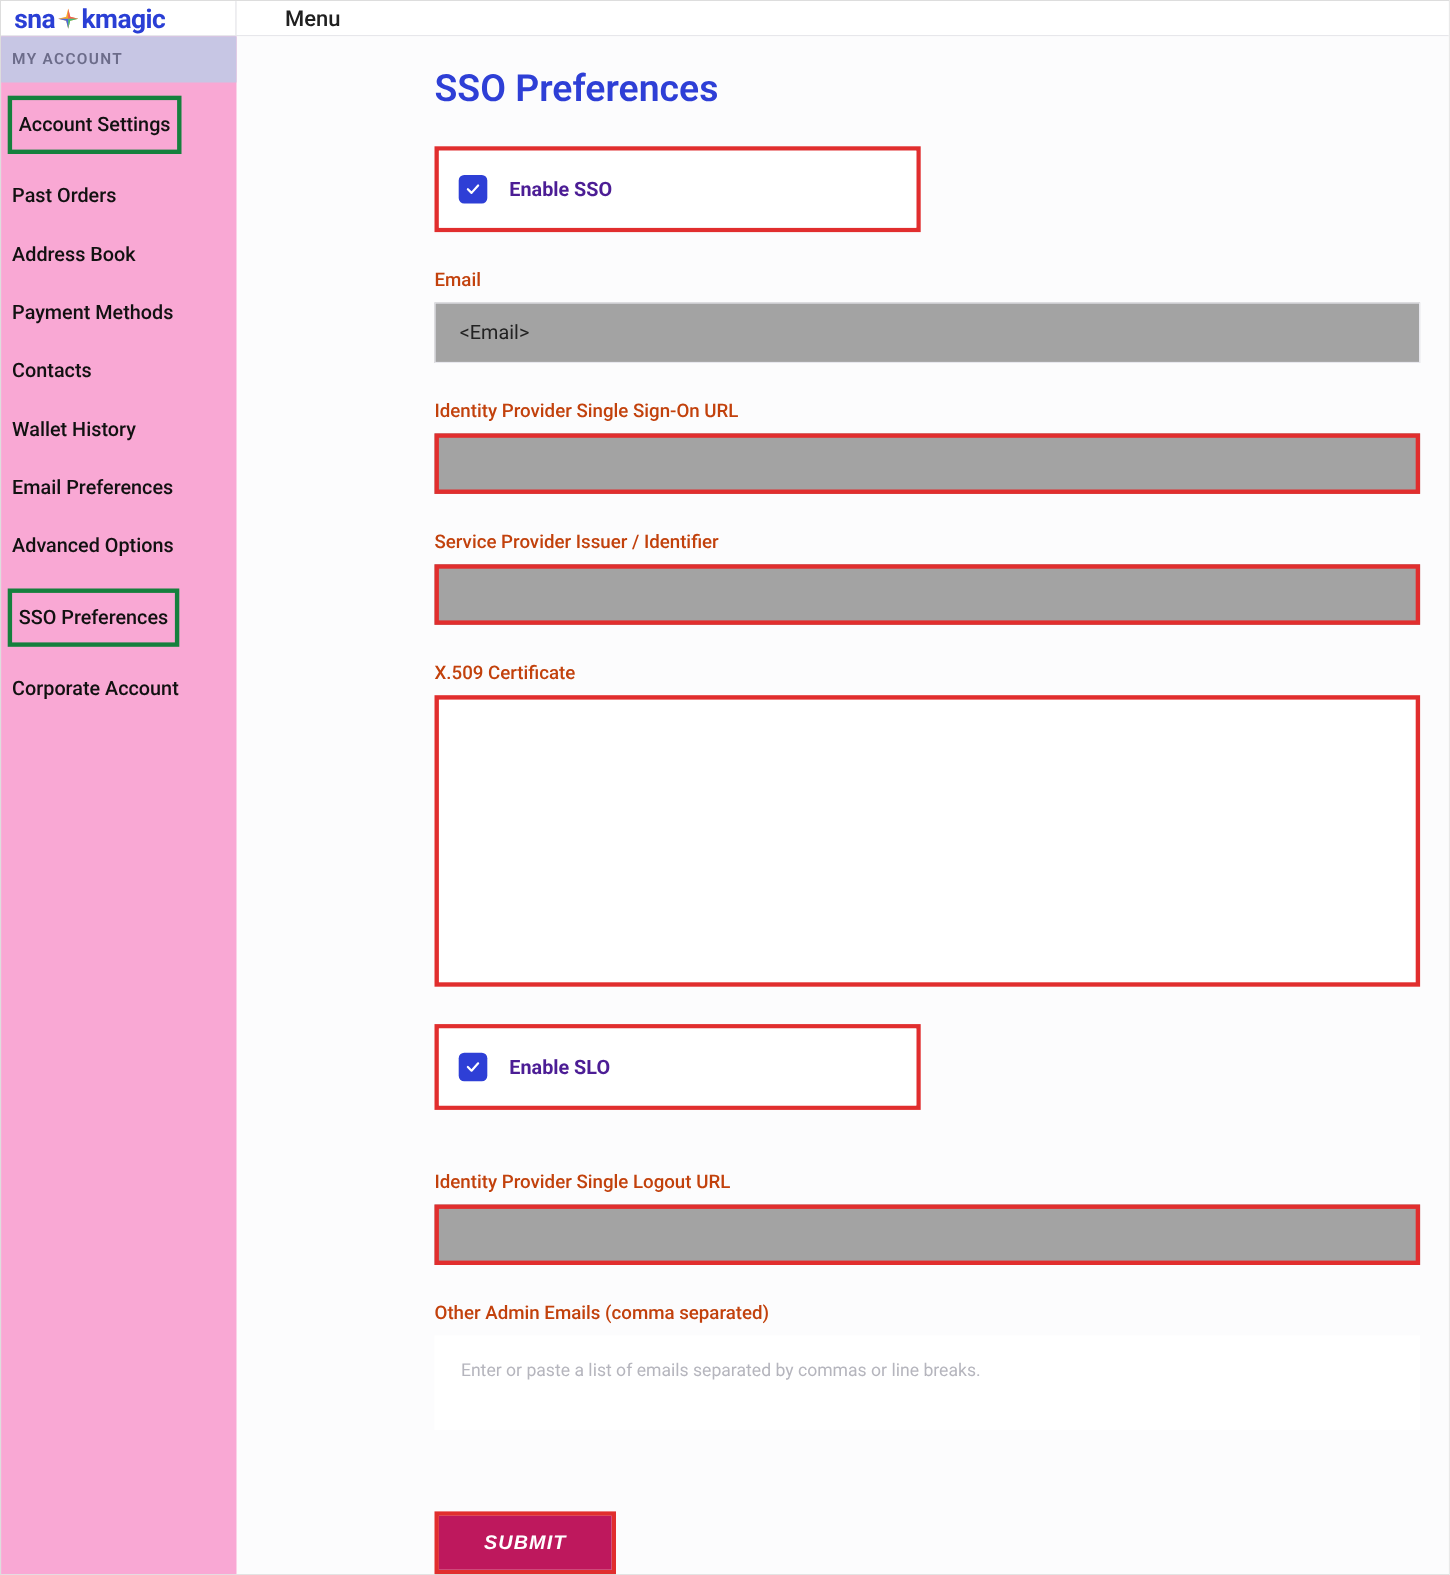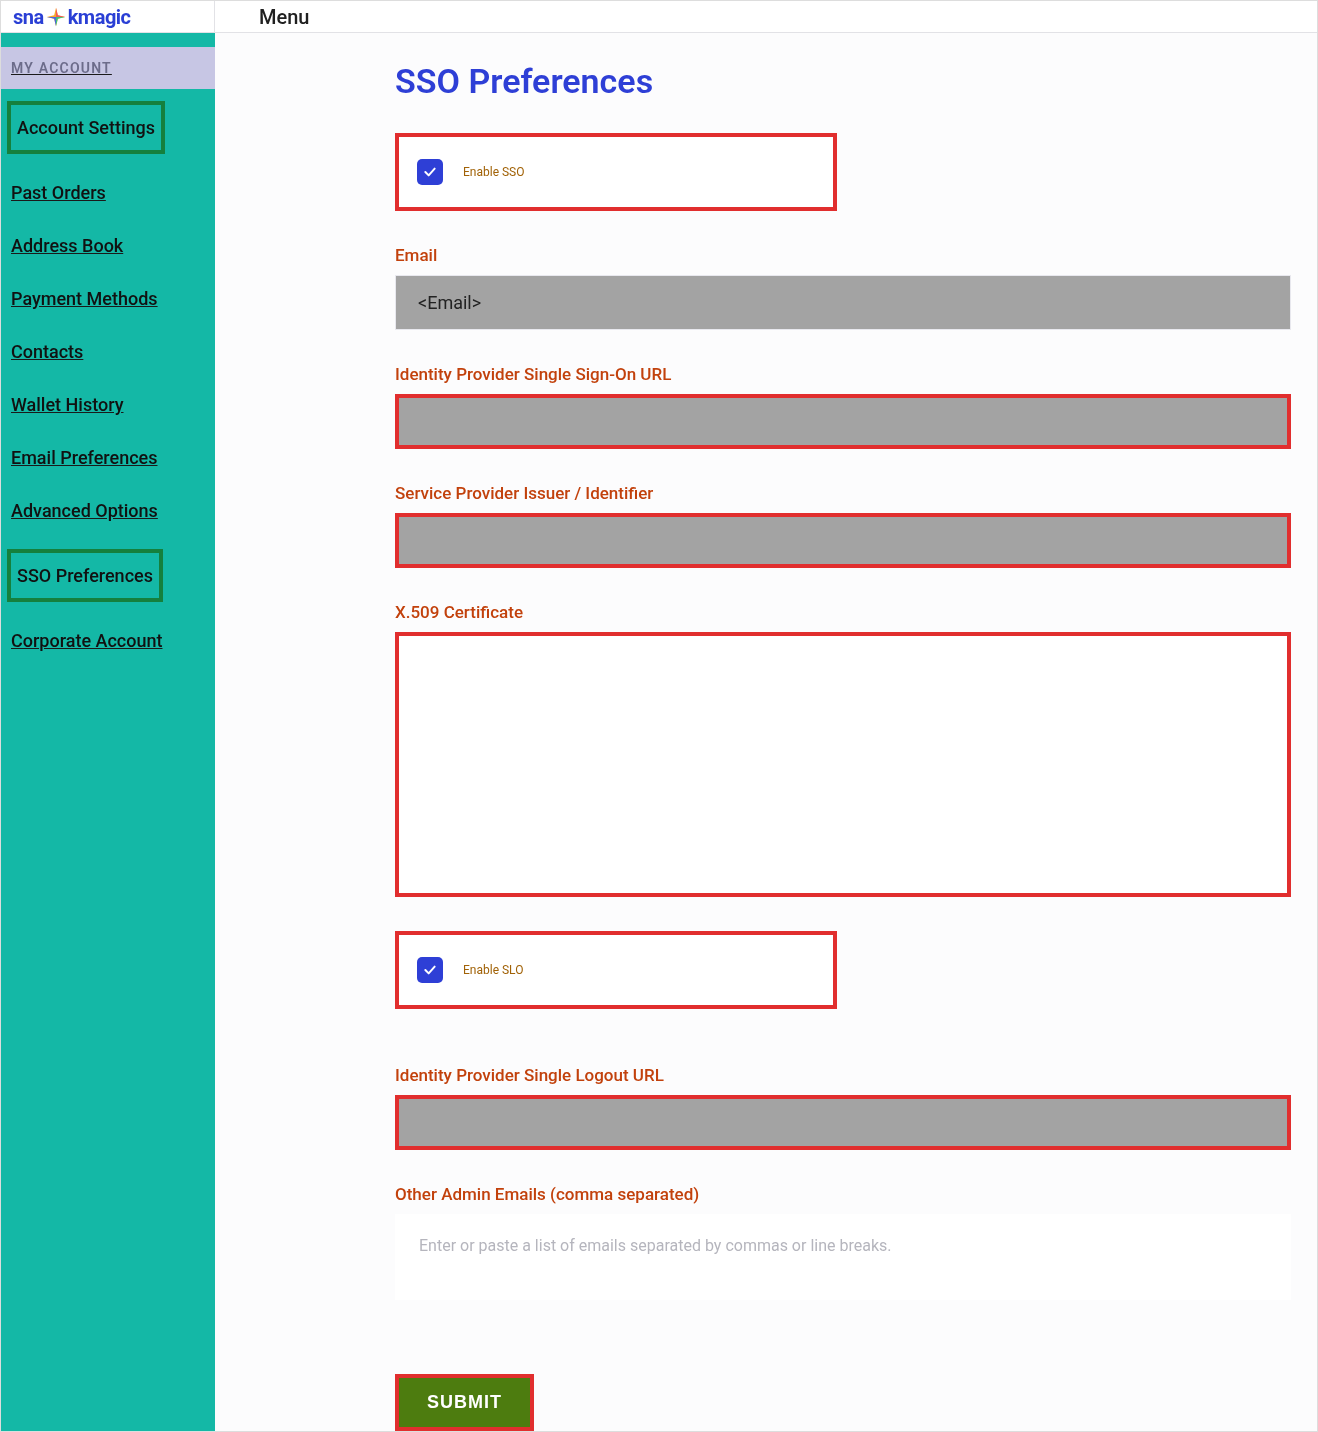--- a/index.html
+++ b/index.html
@@ -28,21 +28,21 @@
   }
   .logo-cell {
     width: 214px;
     display: flex;
     align-items: center;
     padding-left: 12px;
     border-right: 1px solid #e2e2e6;
     height: 100%;
   }
   .logo-text {
-    font-size: 20px;
+    font-size: 24px;
     font-weight: 700;
     color: #2a3fd5;
     letter-spacing: -0.5px;
     display: flex;
     align-items: center;
   }
   .logo-icon {
     display: inline-flex;
     align-items: center;
     justify-content: center;
@@ -54,25 +54,24 @@
     font-weight: 500;
     color: #202020;
   }
   .main {
     flex: 1;
     display: flex;
     background: #fcfcfd;
   }
   .sidebar {
     width: 254px;
-    background: #14b8a6;
+    background: #f9a8d4;
     display: flex;
     flex-direction: column;
-    padding-top: 14px;
-    text-decoration: underline;
+    padding-top: 0;
   }
   .sidebar-header {
     background: #c7c6e4;
     color: #6c6c8a;
     font-size: 14px;
     font-weight: 600;
     letter-spacing: 1.2px;
     padding: 13px 10px;
   }
   .sidebar-item {
@@ -118,23 +117,23 @@
     border-radius: 5px;
     background: #2e3fd6;
     display: inline-flex;
     align-items: center;
     justify-content: center;
     margin-right: 20px;
     cursor: pointer;
   }
   .checkbox svg { width: 16px; height: 16px; }
   .checkbox-label {
-    color: #a16207;
-    font-size: 12px;
-    font-weight: 400;
+    color: #4c1d95;
+    font-size: 18px;
+    font-weight: 700;
   }
   .field {
     margin-top: 34px;
   }
   .field-label {
     color: #c2410c;
     font-size: 17px;
     font-weight: 500;
     margin-bottom: 10px;
   }
@@ -173,28 +172,29 @@
     resize: none;
     overflow-y: scroll;
   }
   .admin-emails::placeholder { color: #b5b5bd; }
   .submit-wrap {
     margin-top: 70px;
     display: inline-block;
     border: 4px solid #e12e2e;
   }
   .submit-btn {
-    background: #4d7c0f;
+    background: #be185d;
     color: #fff;
     border: none;
     font-size: 18px;
     font-weight: 700;
     letter-spacing: 1px;
-    padding: 14px 28px;
+    padding: 14px 41px;
     cursor: pointer;
+    font-style: italic;
   }
   .slo-wrap { margin-top: 30px; }
   .slo-spacer { margin-top: 56px; }
 </style>
 </head>
 <body>
 
 <div class="outer">
   <div class="topbar">
     <div class="logo-cell">

